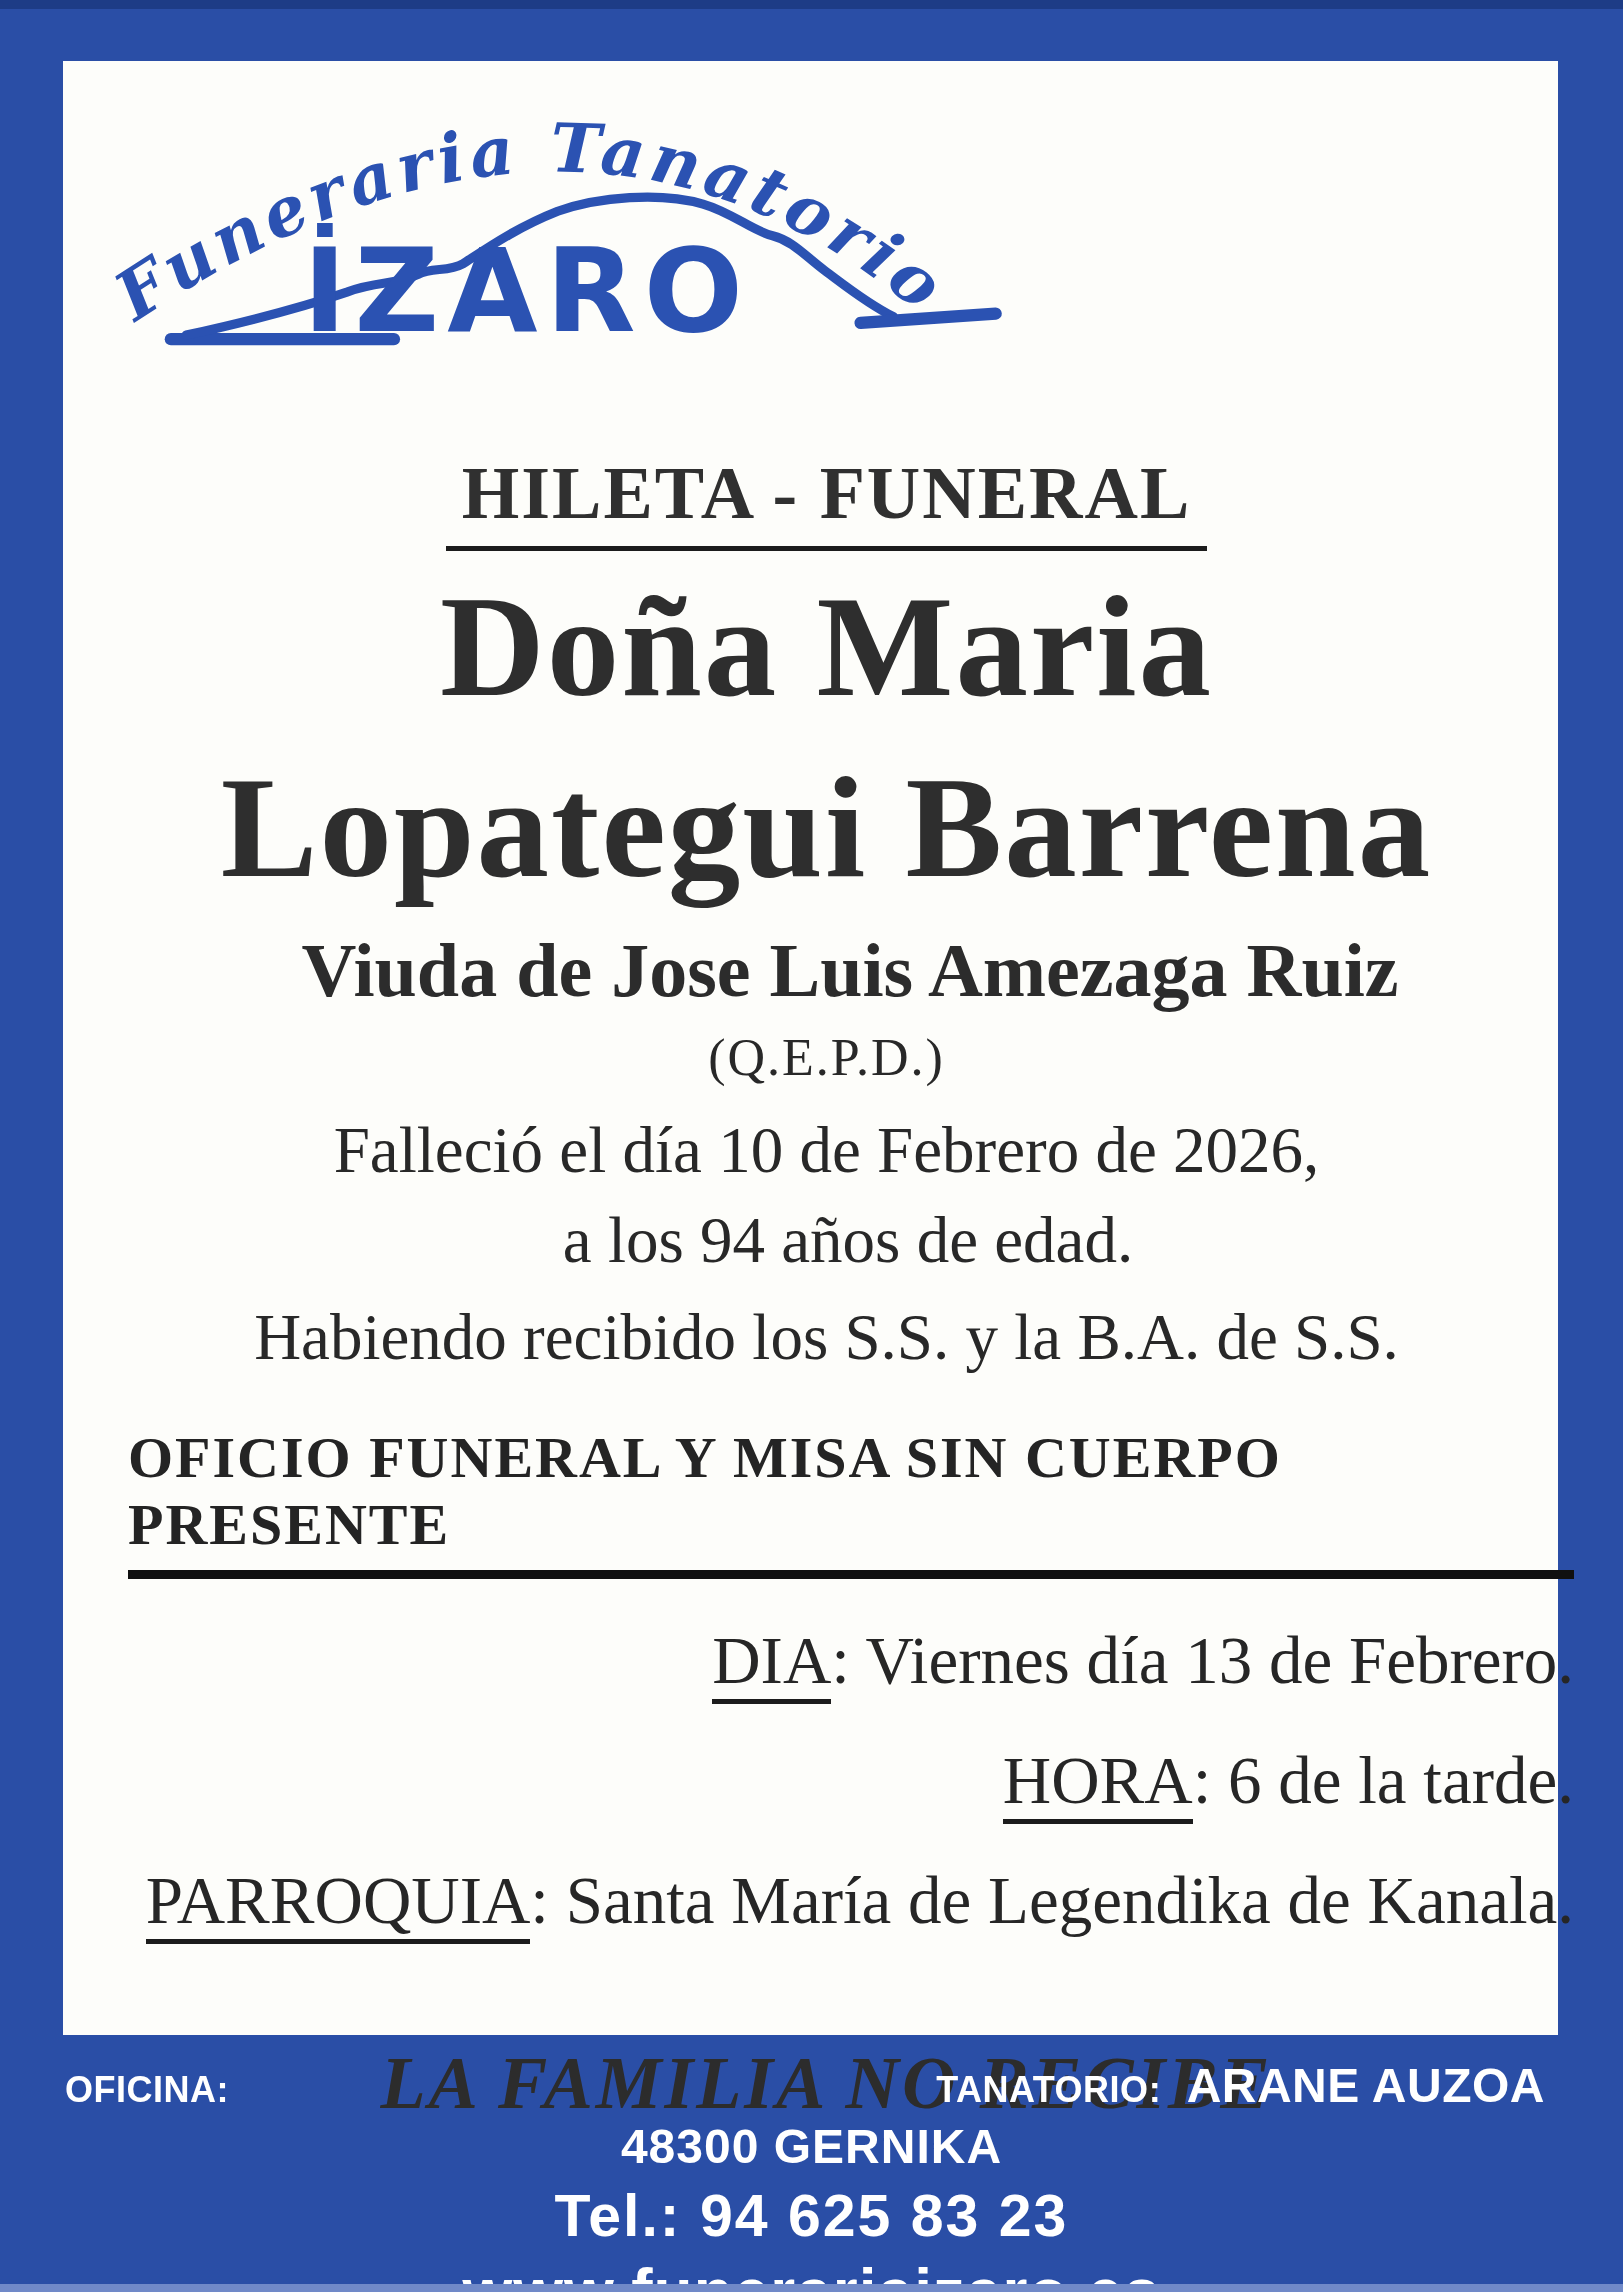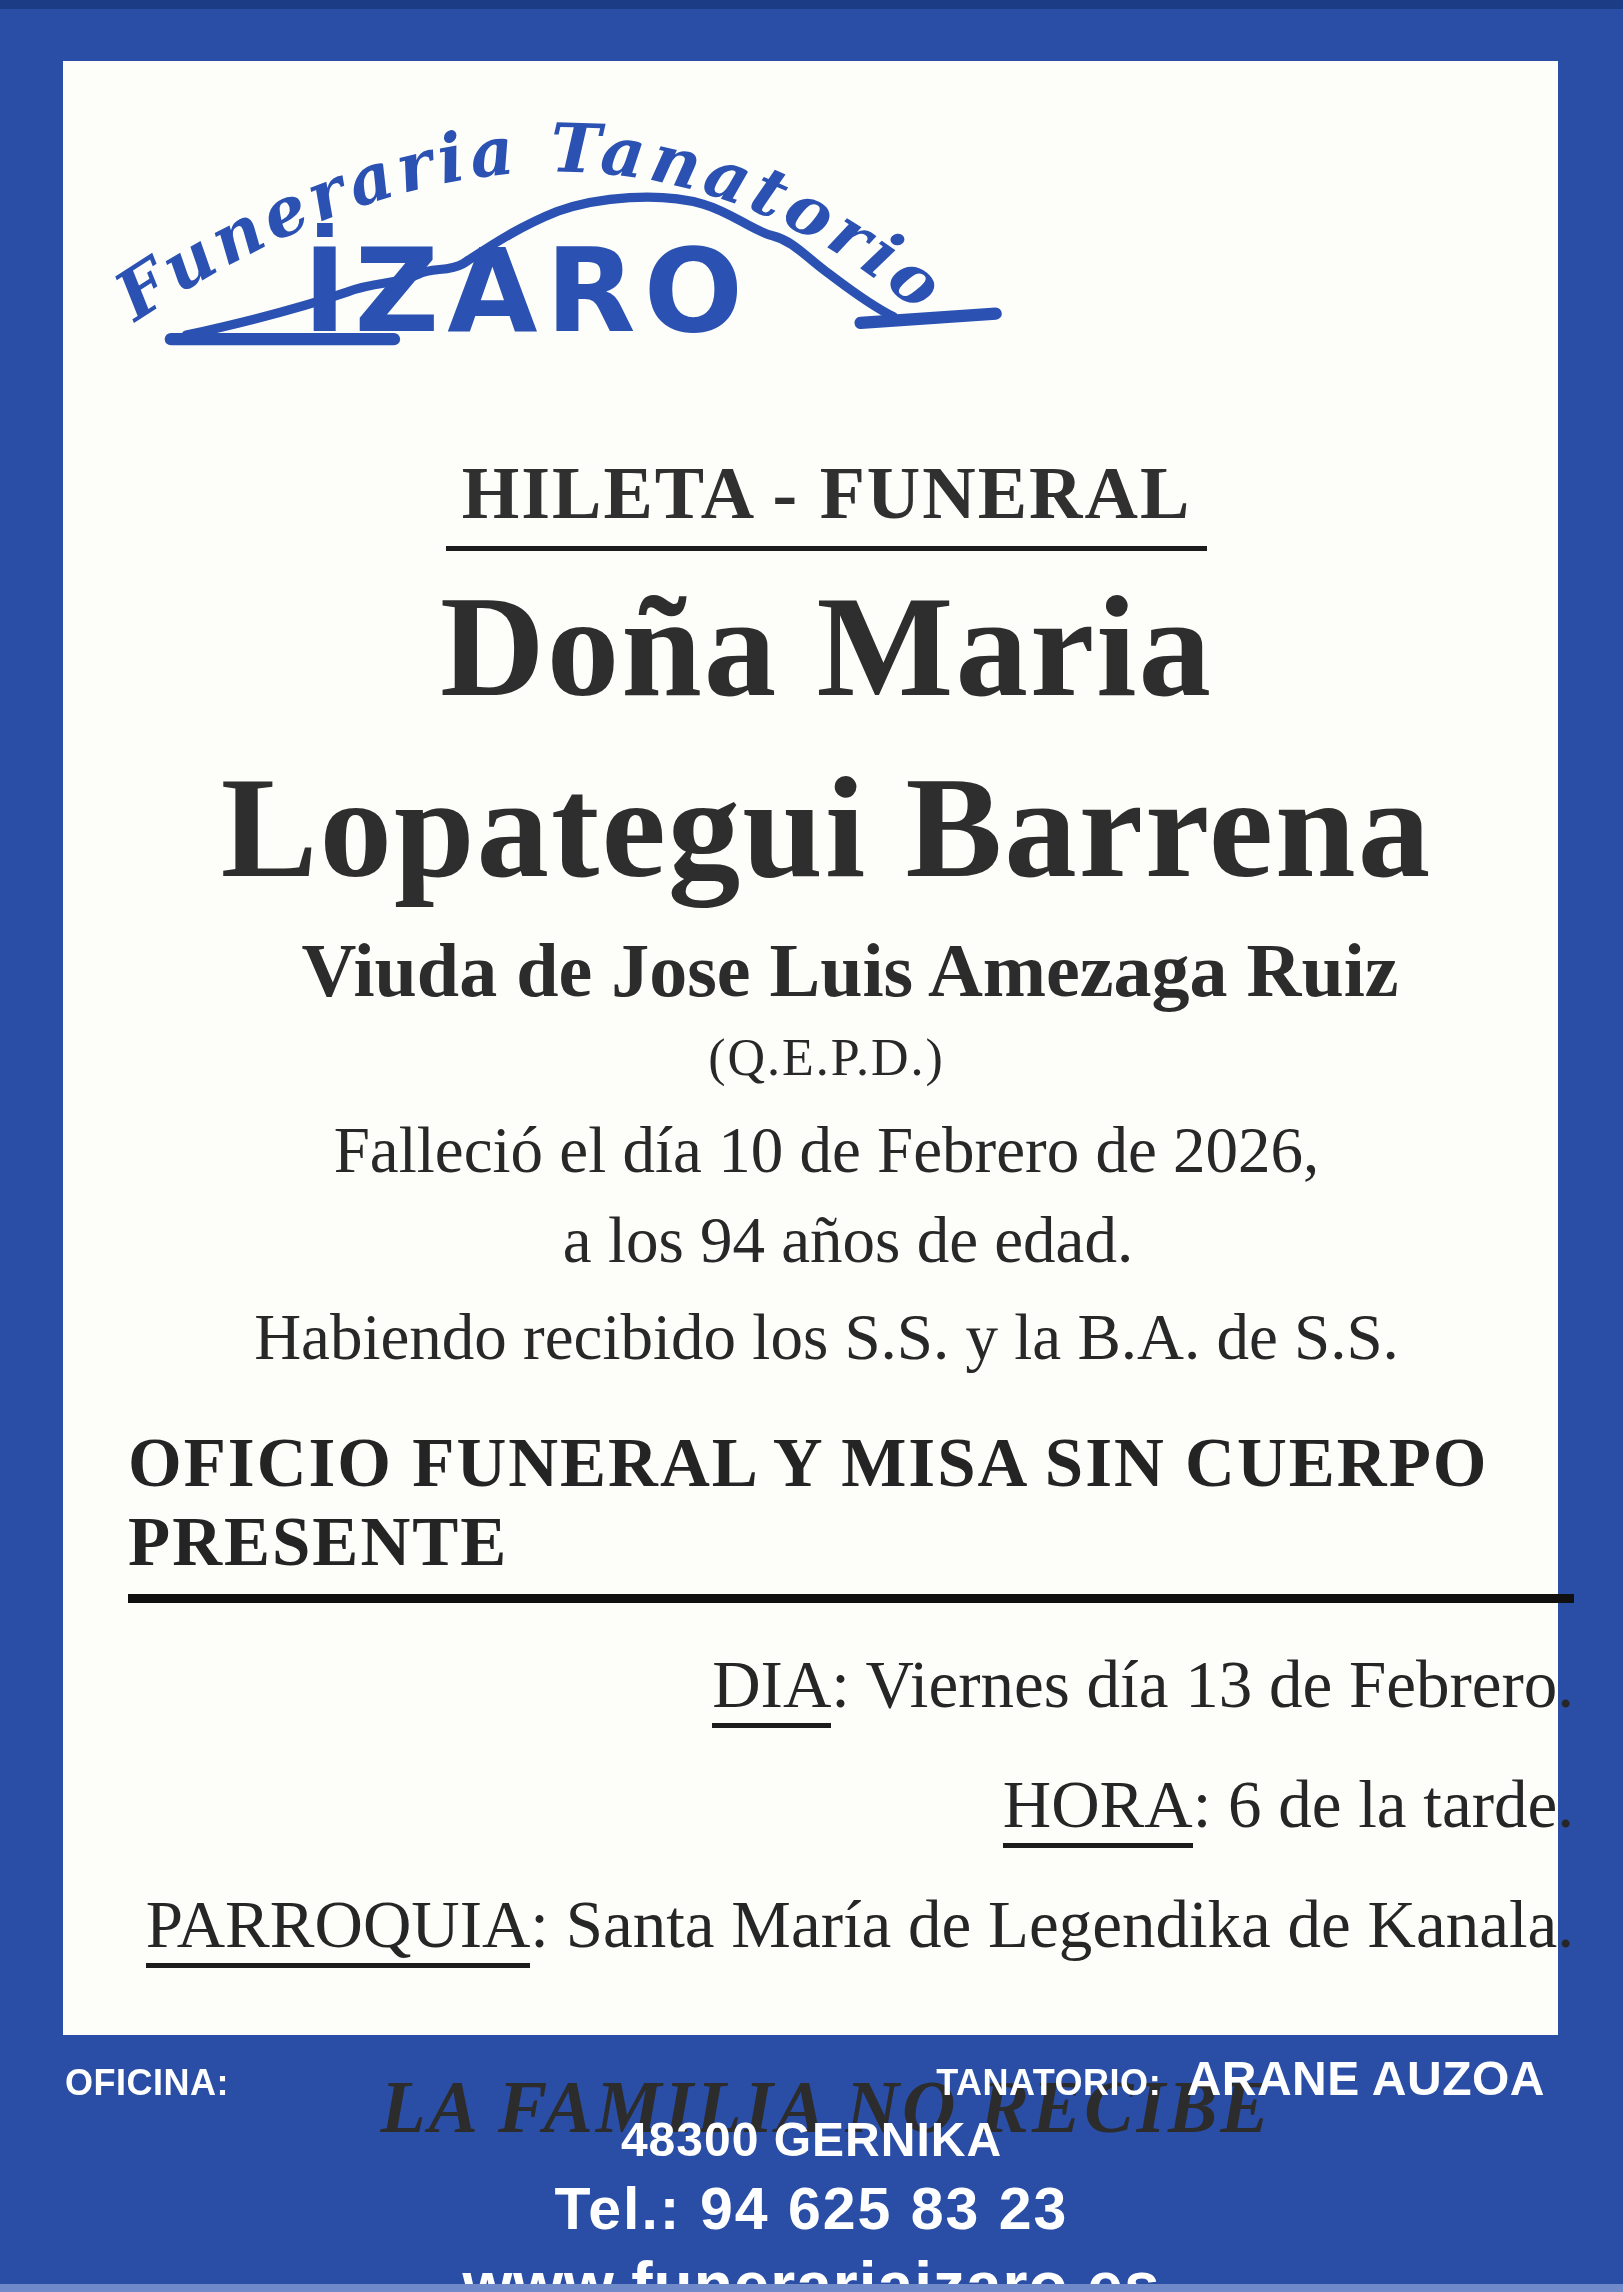--- a/index.html
+++ b/index.html
@@ -39,34 +39,34 @@
     border-bottom:5.9px solid #1c1c1c;padding:0 15.7px 9.8px;
   }
   .name{font-size:145px;font-weight:bold;line-height:1.2;color:#2e2e2e;letter-spacing:2px;margin-top:7.8px;}
   .viuda{font-size:76px;font-weight:bold;margin-top:13px;color:#2c2c2c;padding-left:47px;}
   .qepd{font-size:52px;margin-top:13.7px;letter-spacing:2px;}
   .death1{font-size:65px;margin-top:25.5px;}
   .death2{font-size:65px;margin-top:15.7px;padding-left:43px;}
   .sacraments{font-size:65px;margin-top:21.6px;}
   .oficio-row{text-align:left;padding-left:49px;margin-top:49px;}
   .oficio{
-    display:inline-block;font-size:69px;font-weight:bold;letter-spacing:2px;color:#242424;
+    display:inline-block;font-size:58px;font-weight:bold;letter-spacing:2px;color:#242424;
     border-bottom:9.8px solid #101010;padding:0 9.8px 11.8px 0;
   }
   .detail{text-align:right;padding-left:49px;font-size:67px;margin-top:43px;color:#262626;}
   .detail .lbl{border-bottom:5.9px solid #1c1c1c;padding-bottom:2px;}
   .familia{font-size:74px;font-weight:bold;margin-top:102px;letter-spacing:2.9px;color:#2c2c2c;font-style:italic;}
   
   .footer{
     position:absolute;left:0;bottom:0;width:100%;height:258px;box-sizing:border-box;
     padding-top:15.7px;color:#ffffff;
     font-family:"Liberation Sans","DejaVu Sans",sans-serif;font-weight:bold;
   }
   .f-row1{display:flex;justify-content:space-between;align-items:baseline;padding:0 78px 0 65px;}
-  .f-group{display:flex;align-items:baseline;}
+  .f-group{display:flex;align-items:baseline;margin-top:7px;}
   .f-label{font-size:36px;margin-right:25.5px;letter-spacing:0.5px;}
   .f-value{font-size:48px;letter-spacing:0.5px;}
   .f-city{text-align:center;font-size:48px;margin-top:5.9px;letter-spacing:1px;}
   .f-phone{text-align:center;font-size:59px;margin-top:8.8px;letter-spacing:2px;}
   .f-web{text-align:center;font-size:64px;margin-top:4.9px;letter-spacing:1px;}
 </style>
 </head>
 <body>
 
 <div class="page">

